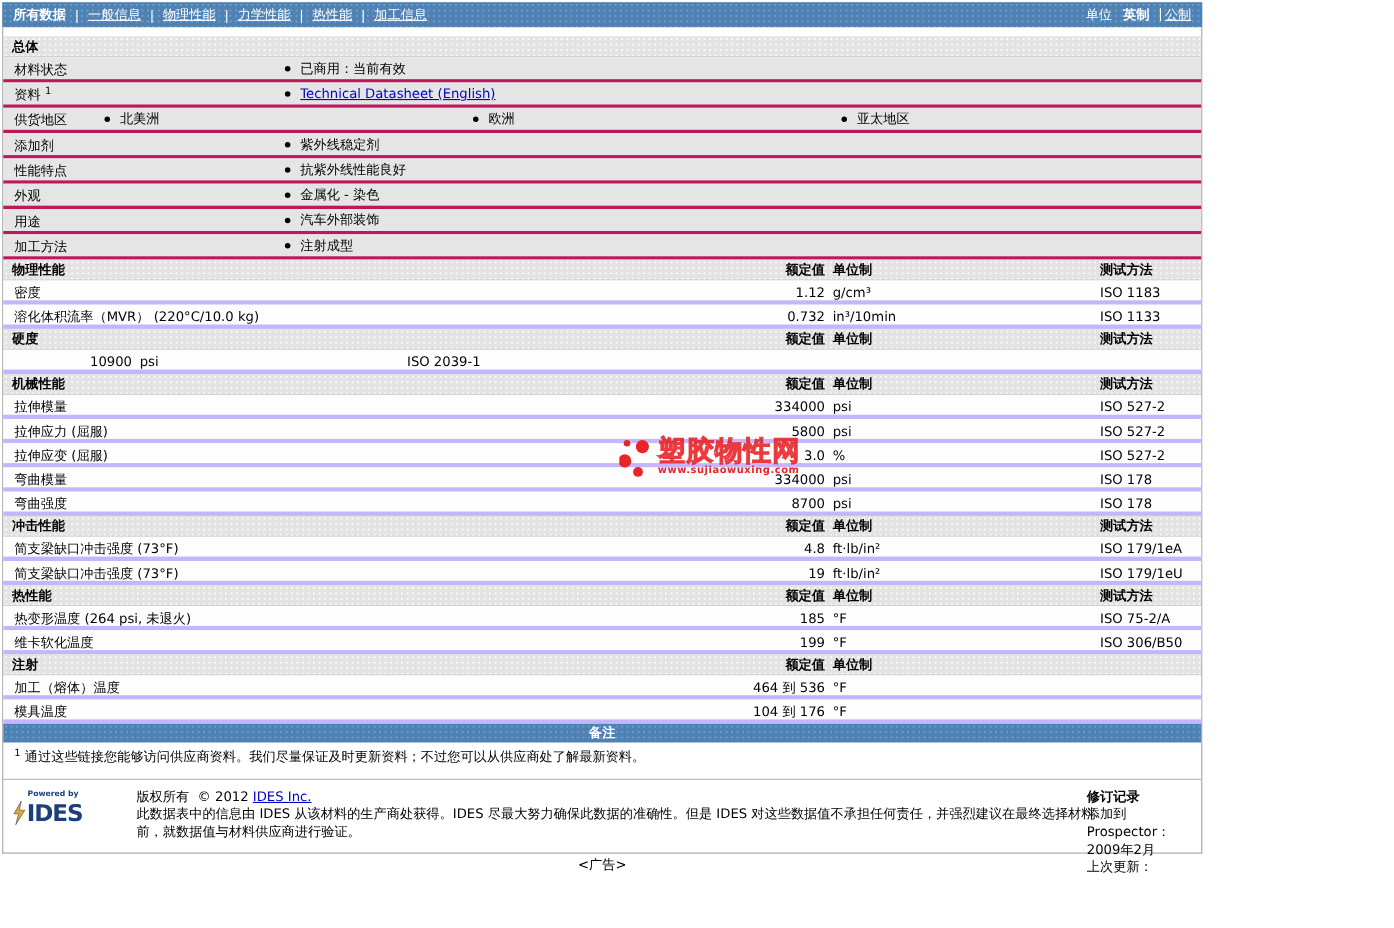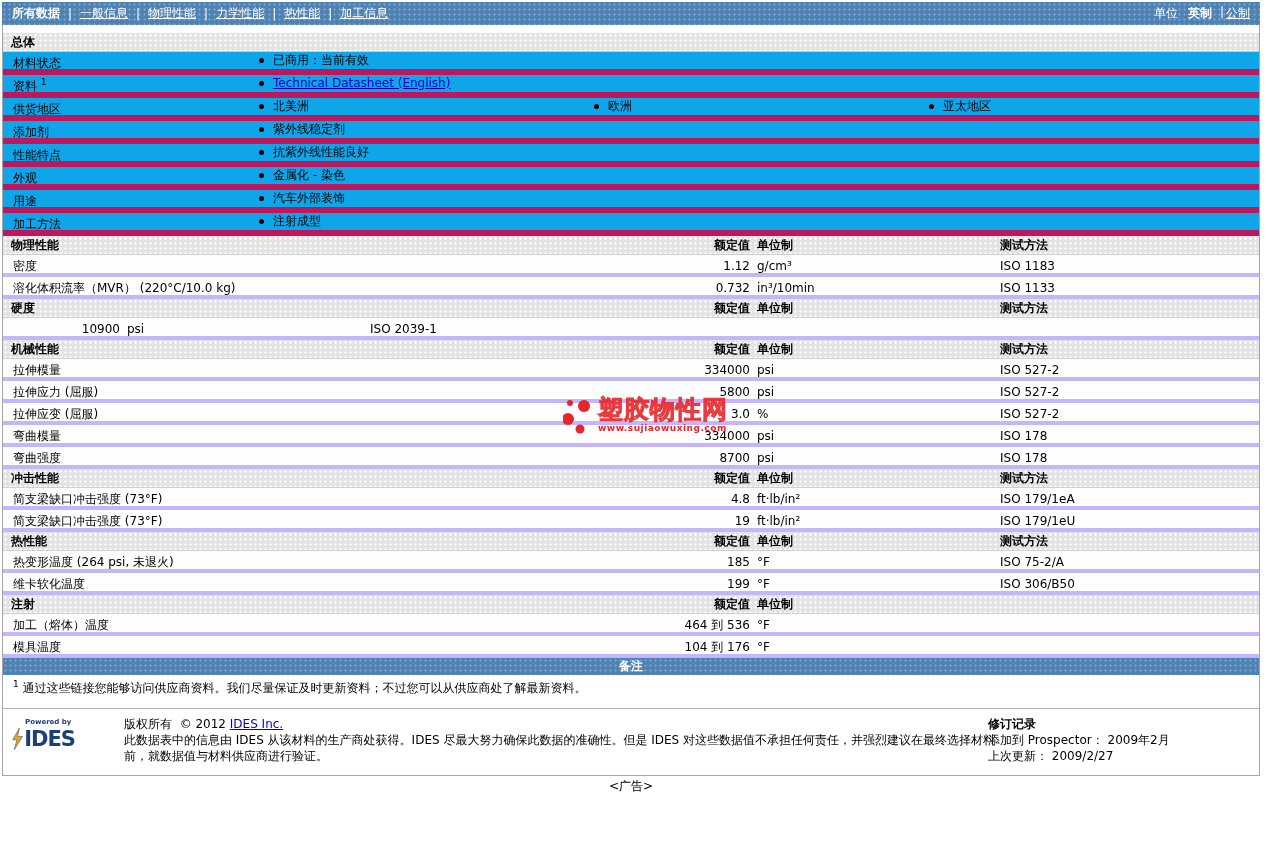--- a/index.html
+++ b/index.html
@@ -1,21 +1,21 @@
 <!DOCTYPE html>
 <html><head>
 <meta charset="utf-8">
 <style>
   * { box-sizing: border-box; }
   body {
     margin: 0; background: #fff; color: #000;
     font-family: "DejaVu Sans", "Liberation Sans", sans-serif;
     font-size: 12px;
   }
-  .page { width: 1258px; margin: 2px 0 0 2px; }
+  .page { width: 1091px; margin: 2px 0 0 2px; }
 
   
   .navbar {
     height: 23px; display: flex; align-items: center;
     background-color: #4e81b4;
     background-image: radial-gradient(rgba(255,255,255,0.22) 1px, rgba(0,0,0,0) 1.3px);
     background-size: 5px 5px;
     color: #fff; padding: 0 10px; white-space: nowrap;
   }
   .nav-active { font-weight: bold; }
@@ -42,21 +42,21 @@
     font-weight: bold; border-bottom: 1px solid #cfcfcf;
   }
   .stitle { width: 632px; padding-left: 8px; }
   .shv { width: 115px; text-align: right; }
   .shu { width: 250px; padding-left: 7px; }
   .sht { flex: 1; }
 
   
   .grow {
     display: flex; height: 23px; line-height: 23px;
-    border-bottom: 6px solid #be185d; background: #0ea5e9;
+    border-bottom: 3px solid #be185d; background: #e5e5e5;
   }
   .gname { width: 248px; padding-left: 10px; }
   .gitems { display: flex; flex: 1; }
   .gitem { width: 335px; display: flex; align-items: center; padding-left: 8px; }
   .bullet {
     width: 5px; height: 5px; border-radius: 50%;
     background: #000; margin-right: 9px; flex: none;
   }
   sup { font-size: 9px; vertical-align: super; line-height: 0; }
 

